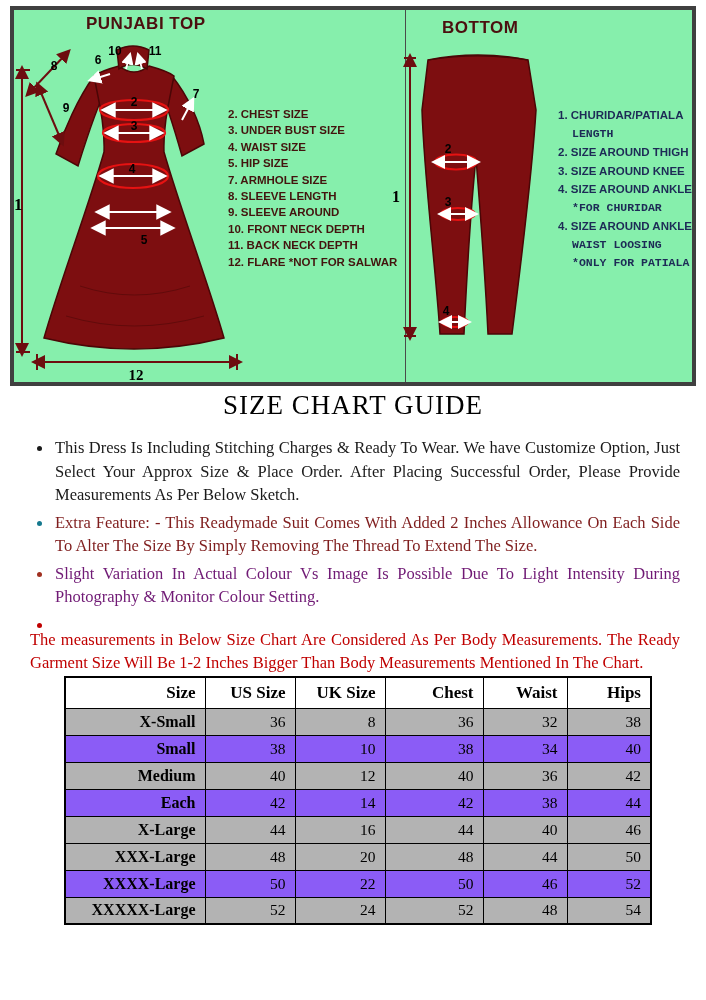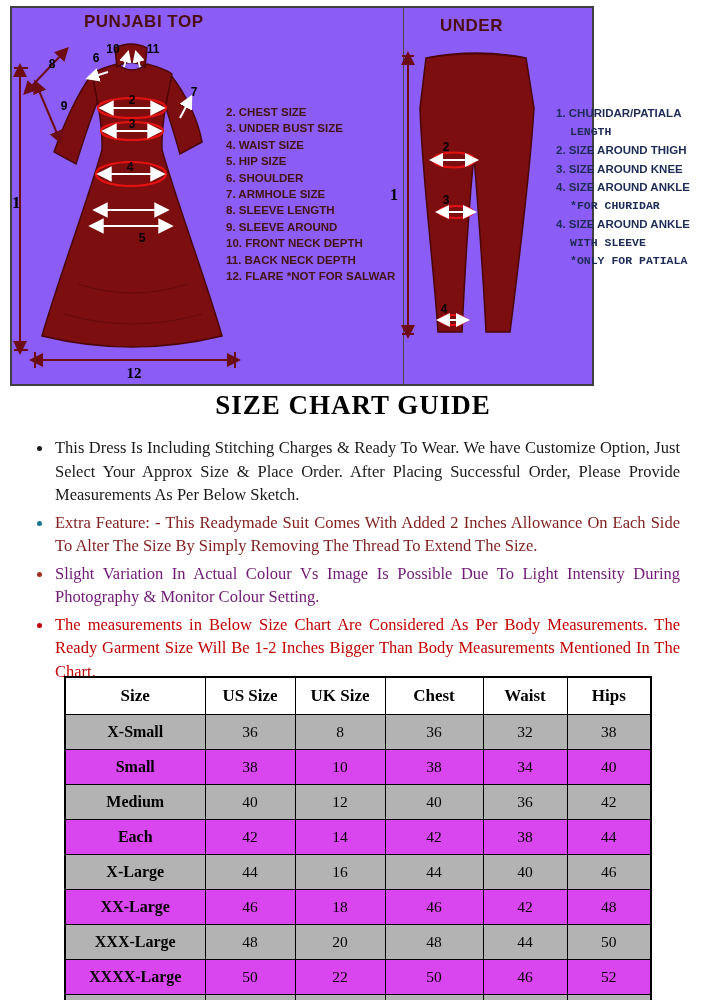--- a/index.html
+++ b/index.html
@@ -1,77 +1,77 @@
 <!DOCTYPE html>
 <html><head>
 <meta charset="utf-8">
 <style>
   * { margin:0; padding:0; box-sizing:border-box; }
   html,body { background:#ffffff; }
   body { width:706px; height:1000px; position:relative; font-family:"Liberation Sans",sans-serif; }
   .page { position:absolute; left:0; top:0; width:706px; height:1000px; background:#fff; overflow:hidden; }
 
   
-  .panel { position:absolute; left:10px; top:6px; width:584px; height:380px;
-           border:2px solid #404040; background:#8b5cf6; }
+  .panel { position:absolute; left:10px; top:6px; width:686px; height:380px;
+           border:4px solid #404040; background:#86efac; }
   .panel-title { position:absolute; font-weight:bold; font-size:17px; letter-spacing:.5px;
                  color:#4b0f0f; white-space:nowrap; }
   .t-top { left:72px; top:4px; }
   .t-bottom { left:428px; top:8px; }
   .divider { position:absolute; left:391px; top:0; width:1px; height:100%; background:#4a4a4a; }
 
   .dress  { position:absolute; left:0px;  top:32px; width:240px; height:340px; }
   .pants  { position:absolute; left:376px; top:36px; width:170px; height:300px; }
 
   .mlist { position:absolute; left:214px; top:96px; width:182px;
            color:#43140e; font-weight:bold; font-size:11.5px; line-height:16.4px; }
   .blist { position:absolute; left:544px; top:96px; width:134px;
            color:#1d2b56; font-weight:bold; font-size:11.5px; line-height:18.5px; }
   .blist .ind { padding-left:14px;font-family:Liberation Mono, monospace; }
   .mitem { white-space:nowrap; }
 
   
   .guide-title { position:absolute; top:390px; left:0; width:100%; text-align:center;
-                 font-family:"Liberation Serif",serif; font-weight:bold; font-size:27px;
+                 font-family:"Liberation Serif",serif; font-weight:normal; font-size:27px;
                  letter-spacing:1px; color:#000; }
 
   
   .notes { position:absolute; left:30px; top:436px; width:650px;
            font-family:"Liberation Serif",serif; font-size:16.5px; }
   .note { display:flex; margin-bottom:4px; }
   .note .dot { width:5px; height:5px; border-radius:50%; margin:10px 13px 0 7px; flex:none; }
   .note .txt { flex:1; text-align:justify; line-height:23.5px; }
   .n1 { color:#1a1a1a; } .n1 .dot { background:#1a1a1a; }
   .n2 { color:#7f1d1d; } .n2 .dot { background:#15798e; }
   .n3 { color:#701a75; } .n3 .dot { background:#a03020; }
-  .n4 { color:#c00000; } .n4 .dot { background:#c00000; }
+  .n4 { color:#c00000;flex-direction:column; } .n4 .dot { background:#c00000; }
 
   
   .size-table { position:absolute; left:64px; top:676px; border-collapse:collapse;
                 font-family:"Liberation Serif",serif; border:2px solid #000; }
-  .size-table th, .size-table td { border:1.5px solid #000; padding:8px 9px; text-align:center;
+  .size-table th, .size-table td { border:1.5px solid #000; padding:2px 9px; text-align:right;
                                    vertical-align:middle;margin-left:36px; }
   .size-table th { font-size:17px; font-weight:bold; height:31px; background:#fff; }
   .size-table td { height:27px; font-size:15.5px; }
   .size-table td.lbl { font-weight:bold; font-size:16px; }
   tr.gray td { background:#b3b3b3; }
-  tr.white td { background:#d946ef; }
+  tr.white td { background:#8b5cf6; }
 
   svg text { font-family:"Liberation Sans",sans-serif; }
   .fig-num { font-weight:bold; font-size:12px; fill:#000; }
   .fig-num-big { font-family:"Liberation Serif",serif; font-weight:bold; fill:#000; }
 </style>
 </head>
 <body>
 
 <div class="page">
 
   <div class="panel">
     <div class="panel-title t-top">PUNJABI TOP</div>
-    <div class="panel-title t-bottom">UNDER</div>
+    <div class="panel-title t-bottom">BOTTOM</div>
     <div class="divider"></div>
 
     <svg class="dress" viewBox="0 0 240 340">
       <defs>
         <marker id="awD" markerWidth="7" markerHeight="7" refX="3.5" refY="3.5" orient="auto-start-reverse">
           <path d="M0,0 L7,3.5 L0,7 Z" fill="#ffffff"></path>
         </marker>
         <marker id="arD" markerWidth="7" markerHeight="7" refX="3.5" refY="3.5" orient="auto-start-reverse">
           <path d="M0,0 L7,3.5 L0,7 Z" fill="#6d0d0f"></path>
         </marker>
@@ -122,21 +122,20 @@
         <text class="fig-num" x="141" y="13" text-anchor="middle">11</text>
         <text class="fig-num-big" x="122" y="338" font-size="15" text-anchor="middle">12</text>
       </g>
     </svg>
 
     <div class="mlist">
       <div class="mitem">2. CHEST SIZE</div>
       <div class="mitem">3. UNDER BUST SIZE</div>
       <div class="mitem">4. WAIST SIZE</div>
       <div class="mitem">5. HIP SIZE</div>
-      <div class="mitem">6. SHOULDER</div>
       <div class="mitem">7. ARMHOLE SIZE</div>
       <div class="mitem">8. SLEEVE LENGTH</div>
       <div class="mitem">9. SLEEVE AROUND</div>
       <div class="mitem">10. FRONT NECK DEPTH</div>
       <div class="mitem">11. BACK NECK DEPTH</div>
       <div class="mitem">12. FLARE *NOT FOR SALWAR</div>
     </div>
 
     <svg class="pants" viewBox="0 0 170 300">
       <defs>
@@ -173,21 +172,21 @@
     </svg>
 
     <div class="blist">
       <div class="mitem">1. CHURIDAR/PATIALA</div>
       <div class="mitem ind">LENGTH</div>
       <div class="mitem">2. SIZE AROUND THIGH</div>
       <div class="mitem">3. SIZE AROUND KNEE</div>
       <div class="mitem">4. SIZE AROUND ANKLE</div>
       <div class="mitem ind">*FOR CHURIDAR</div>
       <div class="mitem">4. SIZE AROUND ANKLE</div>
-      <div class="mitem ind">WITH SLEEVE</div>
+      <div class="mitem ind">WAIST LOOSING</div>
       <div class="mitem ind">*ONLY FOR PATIALA</div>
     </div>
   </div>
 
   <div class="guide-title">SIZE CHART GUIDE</div>
 
   <div class="notes">
     <div class="note n1">
       <span class="dot"></span>
       <div class="txt">This Dress Is Including Stitching Charges &amp; Ready To Wear. We have Customize Option, Just Select Your Approx Size &amp; Place Order. After Placing Successful Order, Please Provide Measurements As Per Below Sketch.</div>
@@ -259,28 +258,20 @@
         <td>44</td>
       </tr>
       <tr class="gray">
         <td class="lbl">X-Large</td>
         <td>44</td>
         <td>16</td>
         <td>44</td>
         <td>40</td>
         <td>46</td>
       </tr>
-      <tr class="white">
-        <td class="lbl">XX-Large</td>
-        <td>46</td>
-        <td>18</td>
-        <td>46</td>
-        <td>42</td>
-        <td>48</td>
-      </tr>
       <tr class="gray">
         <td class="lbl">XXX-Large</td>
         <td>48</td>
         <td>20</td>
         <td>48</td>
         <td>44</td>
         <td>50</td>
       </tr>
       <tr class="white">
         <td class="lbl">XXXX-Large</td>

